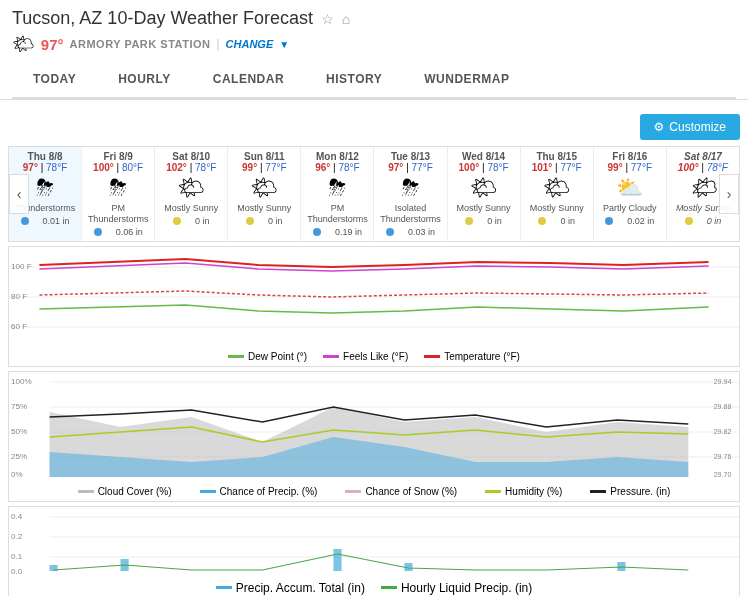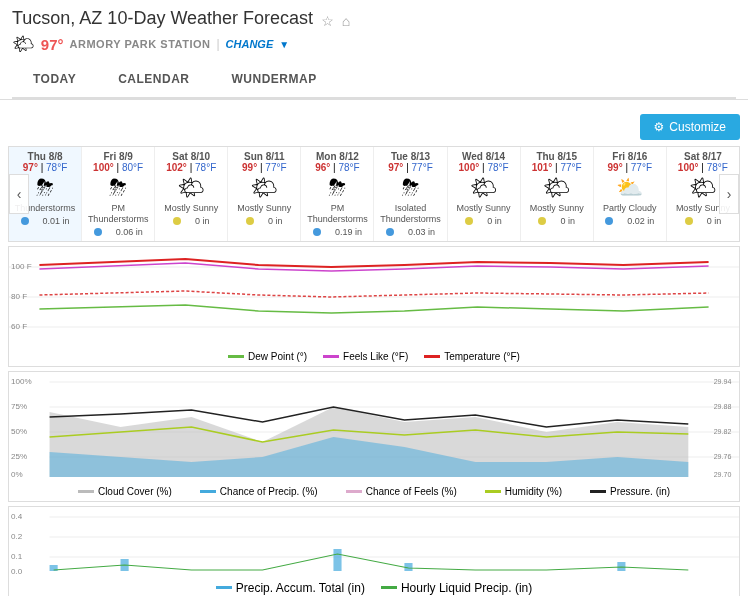--- a/index.html
+++ b/index.html
@@ -1,19 +1,19 @@
 <!DOCTYPE html>
 <html><head>
   <meta charset="utf-8">
   <style>
     * { box-sizing: border-box; margin: 0; padding: 0; }
     body { font-family: Arial, sans-serif; font-size: 12px; background: #f5f5f5; width: 748px; }
 
     .header { background: white; padding: 8px 12px 0 12px; border-bottom: 1px solid #ddd; }
-    .title-row { display: flex; align-items: flex-end; gap: 8px; margin-bottom: 4px; }
+    .title-row { display: flex; align-items: center; gap: 8px; margin-bottom: 4px; }
     .page-title { font-size: 18px; font-weight: normal; color: #333; }
     .star-icon, .home-icon { color: #999; font-size: 14px; }
 
     .location-row { display: flex; align-items: center; gap: 6px; margin-bottom: 6px; }
     .weather-icon-small { font-size: 18px; }
     .temp-display { color: #e55; font-size: 15px; font-weight: bold; }
     .station-name { color: #888; font-size: 11px; font-weight: bold; letter-spacing: 0.5px; }
     .change-link { color: #0077cc; font-size: 11px; font-weight: bold; text-decoration: none; cursor: pointer; font-style: italic; }
     .separator { color: #ccc; }
 
@@ -27,21 +27,21 @@
     .customize-btn { background: #29a9e1; color: white; border: none; padding: 6px 14px; border-radius: 3px; font-size: 12px; cursor: pointer; display: flex; align-items: center; gap: 5px; }
 
     .forecast-container { border: 1px solid #ddd; overflow: hidden; position: relative; }
 
     .nav-arrow { position: absolute; top: 50%; transform: translateY(-50%); background: rgba(255,255,255,0.9); border: 1px solid #ddd; width: 20px; height: 40px; display: flex; align-items: center; justify-content: center; cursor: pointer; z-index: 10; font-size: 14px; color: #555; }
     .nav-arrow.left { left: 0; }
     .nav-arrow.right { right: 0; }
 
     .forecast-days { display: flex; width: 100%; }
     .day-col { flex: 1; border-right: 1px solid #eee; padding: 4px 2px; text-align: center; min-width: 0; }
-    .day-col:last-child { border-right: none; }
+    .day-col:last-child { border-right: none; font-style: italic; }
     .day-col.active-day { background: #f0f8ff; }
 
     .day-header { font-size: 10px; font-weight: bold; color: #555; }
     .day-temps { font-size: 10px; }
     .day-high { color: #cc3333; font-weight: bold; }
     .day-low { color: #3366cc; }
     .day-icon { font-size: 22px; margin: 2px 0; }
     .day-desc { font-size: 9px; color: #555; line-height: 1.2; }
     .precip-row { display: flex; align-items: center; justify-content: center; gap: 14px; font-size: 9px; color: #555; margin-top: 2px; }
     .precip-dot { width: 8px; height: 8px; border-radius: 50%; display: inline-block; }
@@ -73,21 +73,23 @@
   <div class="location-row">
     <span class="weather-icon-small">🌤</span>
     <span class="temp-display">97°</span>
     <span class="station-name">ARMORY PARK STATION</span>
     <span class="separator">|</span>
     <span class="change-link">CHANGE</span>
     <span style="color:#0077cc;font-size:10px;">▼</span>
   </div>
   <div class="nav-tabs">
     <div class="nav-tab">TODAY</div>
+    <div class="nav-tab">HOURLY</div>
     <div class="nav-tab">CALENDAR</div>
+    <div class="nav-tab">HISTORY</div>
     <div class="nav-tab">WUNDERMAP</div>
   </div>
 </div>
 
 <div class="content">
   <div class="customize-row">
     <button class="customize-btn">
       <span>⚙</span>
       <span>Customize</span>
     </button>
@@ -287,21 +289,21 @@
         <div class="legend-item">
           <span class="legend-color" style="background:#bbbbbb"></span>
           <span>Cloud Cover (%)</span>
         </div>
         <div class="legend-item">
           <span class="legend-color" style="background:#44aadd"></span>
           <span>Chance of Precip. (%)</span>
         </div>
         <div class="legend-item">
           <span class="legend-color" style="background:#ddaacc"></span>
-          <span>Chance of Feels (%)</span>
+          <span>Chance of Snow (%)</span>
         </div>
         <div class="legend-item">
           <span class="legend-color" style="background:#aacc22"></span>
           <span>Humidity (%)</span>
         </div>
         <div class="legend-item">
           <span class="legend-color" style="background:#222222"></span>
           <span>Pressure. (in)</span>
         </div>
       </div>

